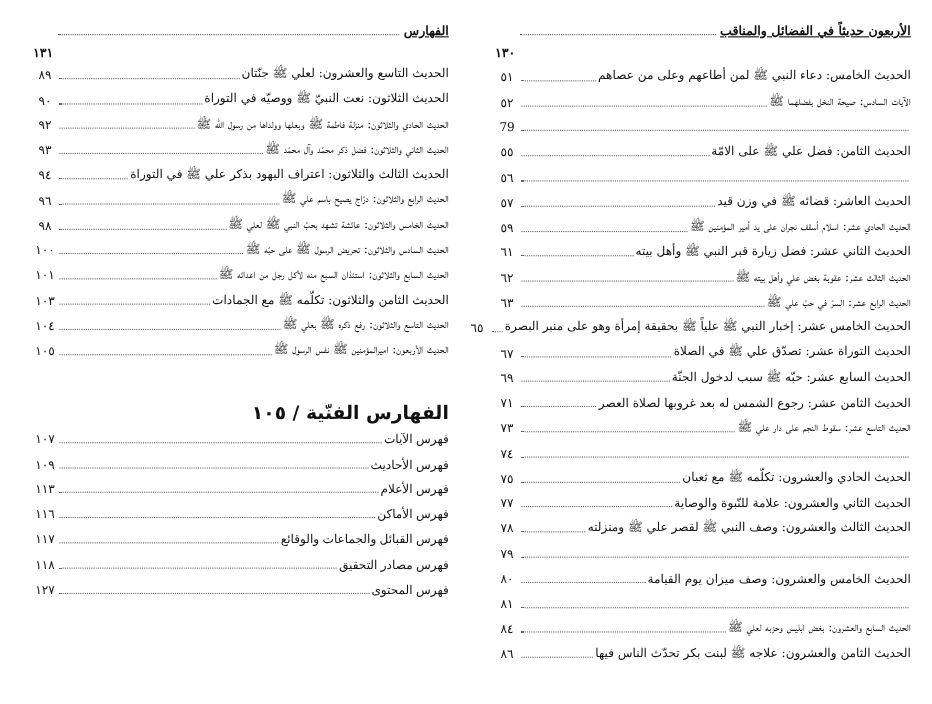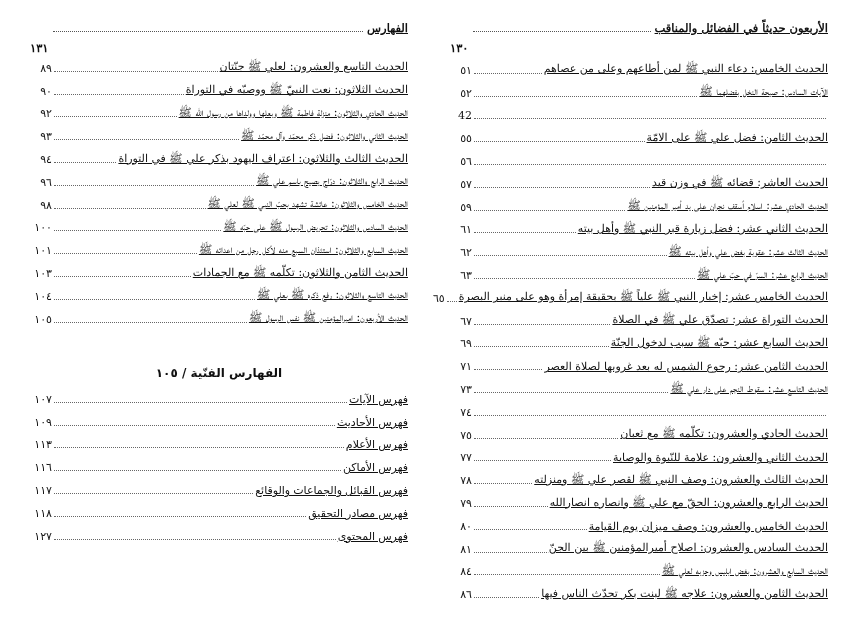--- a/index.html
+++ b/index.html
@@ -23,31 +23,31 @@
   .header .leader {
     flex: 1; border-bottom: 1.5px dotted #555; margin: 0 4px; height: 0; transform: translateY(3px);
   }
   .header .num { white-space: nowrap; margin-top: 40px; }
 
   .list { position: absolute; left: 0; right: 0; direction: rtl; }
   .row {
     display: flex; align-items: center; height: 22.8px;
     font-size: 11px; direction: rtl;
   }
-  .row .label { white-space: nowrap; text-decoration: underline; }
+  .row .label { white-space: nowrap; }
   .row .leader {
     flex: 1; border-bottom: 1.3px dotted #666; margin: 0 2px; height: 0; transform: translateY(3px);
     min-width: 10px;
   }
-  .row .num { white-space: nowrap; min-width: 22px; text-align: right; direction: rtl; }
+  .row .num { white-space: nowrap; min-width: 22px; text-align: center; direction: rtl; }
 
   .section-heading {
-    position: absolute; left: 0; right: 0; top: 366px; text-align: center;
+    position: absolute; left: 0; right: 0; top: 366px; 
     font-family: "DejaVu Sans", "Liberation Sans", sans-serif;
-    font-weight: bold; font-size: 12px; direction: rtl;
+    font-weight: bold; font-size: 17px; direction: rtl;
   }
   .idx-row { font-family: "Liberation Sans", "DejaVu Sans", sans-serif; font-size: 11px; }
 </style>
 </head>
 <body>
 
 <div class="page left">
   <div class="header">
     <span class="title">الفهارس</span>
     <span class="leader"></span>
@@ -171,21 +171,21 @@
         <span class="leader"></span>
         <span class="num">٥١</span>
       </div>
     <div class="row">
         <span class="label">الآيات السادس: صيحة النخل بفضلهما ﷺ</span>
         <span class="leader"></span>
         <span class="num">٥٢</span>
       </div>
     <div class="row">
         <span class="leader"></span>
-        <span class="num">42</span>
+        <span class="num">79</span>
       </div>
     <div class="row">
         <span class="label">الحديث الثامن: فضل علي ﷺ على الامّة</span>
         <span class="leader"></span>
         <span class="num">٥٥</span>
       </div>
     <div class="row">
         <span class="leader"></span>
         <span class="num">٥٦</span>
       </div>
@@ -252,31 +252,29 @@
         <span class="label">الحديث الثاني والعشرون: علامة للنّبوة والوصاية</span>
         <span class="leader"></span>
         <span class="num">٧٧</span>
       </div>
     <div class="row">
         <span class="label">الحديث الثالث والعشرون: وصف النبي ﷺ لقصر علي ﷺ ومنزلته</span>
         <span class="leader"></span>
         <span class="num">٧٨</span>
       </div>
     <div class="row">
-        <span class="label">الحديث الرابع والعشرون: الحقّ مع علي ﷺ وانصاره انصارالله</span>
         <span class="leader"></span>
         <span class="num">٧٩</span>
       </div>
     <div class="row">
         <span class="label">الحديث الخامس والعشرون: وصف ميزان يوم القيامة</span>
         <span class="leader"></span>
         <span class="num">٨٠</span>
       </div>
     <div class="row">
-        <span class="label">الحديث السادس والعشرون: اصلاح أميرالمؤمنين ﷺ بين الجنّ</span>
         <span class="leader"></span>
         <span class="num">٨١</span>
       </div>
     <div class="row">
         <span class="label">الحديث السابع والعشرون: بغض ابليس وحزبه لعلي ﷺ</span>
         <span class="leader"></span>
         <span class="num">٨٤</span>
       </div>
     <div class="row">
         <span class="label">الحديث الثامن والعشرون: علاجه ﷺ لبنت بكر تحدّث الناس فيها</span>

